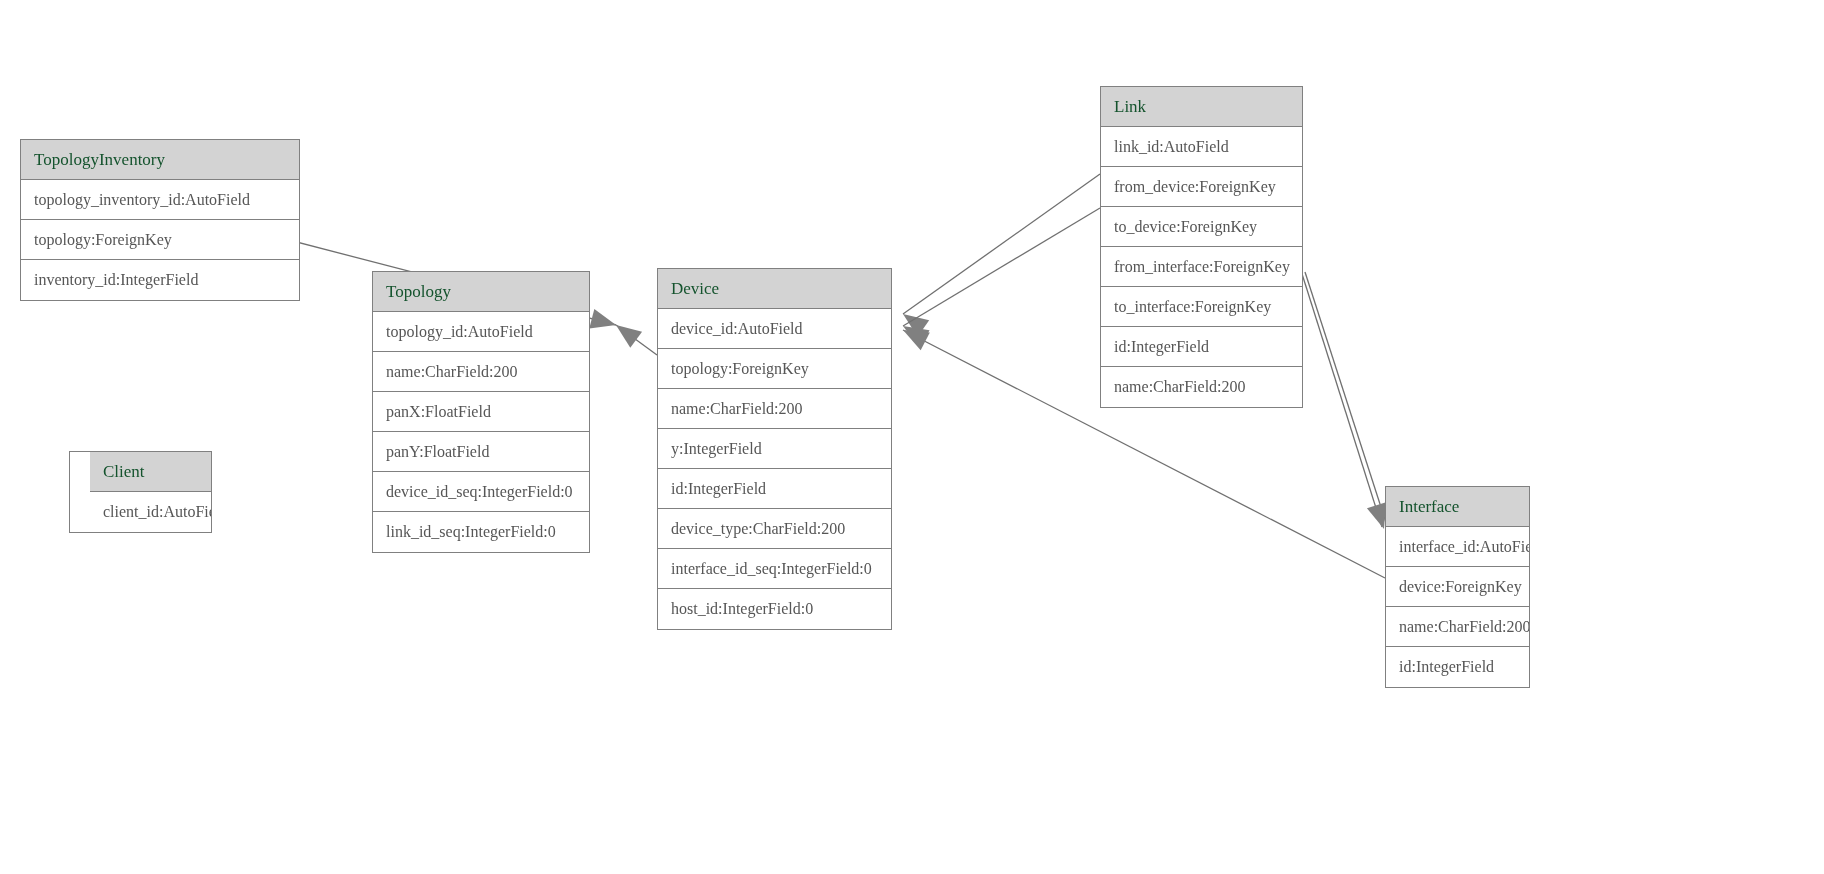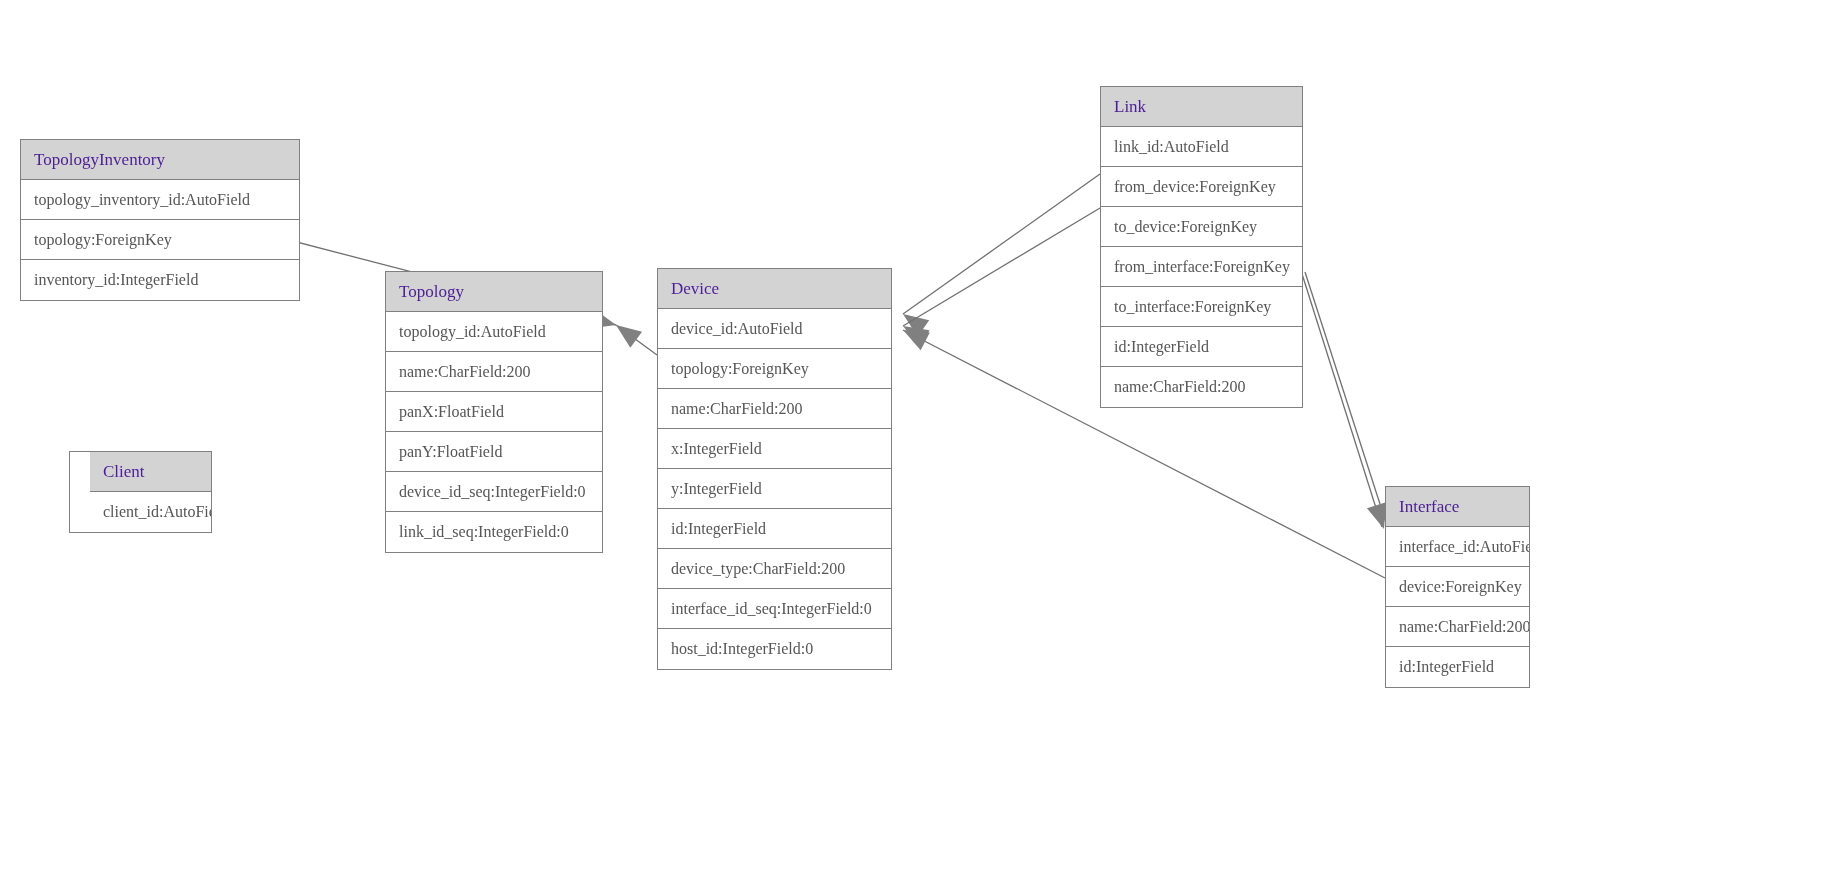--- a/index.html
+++ b/index.html
@@ -28,21 +28,21 @@
     position: absolute;
     box-sizing: border-box;
     border: 1px solid #808080;
     background: #ffffff;
     z-index: 2;
   }
   .entity-title {
     box-sizing: border-box;
     background: #d3d3d3;
     border-bottom: 1px solid #808080;
-    color: #4c1d95;
+    color: #14532d;
     font-size: 17px;
     line-height: 40px;
     height: 40px;
     padding: 0 0 0 13px;
     white-space: nowrap;
     overflow: hidden;
   }
   .entity-fields {
     display: block;
   }
@@ -96,38 +96,37 @@
 
   <div id="entity-layer">
       <div class="entity" style="left: 20px; top: 139px; width: 280px;">
         <div class="entity-title">TopologyInventory</div>
         <div class="entity-fields">
           <div class="field">topology_inventory_id:AutoField</div>
           <div class="field">topology:ForeignKey</div>
           <div class="field last">inventory_id:IntegerField</div>
         </div>
       </div>
-      <div class="entity" style="left: 385px; top: 271px; width: 218px;">
+      <div class="entity" style="left: 372px; top: 271px; width: 218px;">
         <div class="entity-title">Topology</div>
         <div class="entity-fields">
           <div class="field">topology_id:AutoField</div>
           <div class="field">name:CharField:200</div>
           <div class="field">panX:FloatField</div>
           <div class="field">panY:FloatField</div>
           <div class="field">device_id_seq:IntegerField:0</div>
           <div class="field last">link_id_seq:IntegerField:0</div>
         </div>
       </div>
       <div class="entity" style="left: 657px; top: 268px; width: 235px;">
         <div class="entity-title">Device</div>
         <div class="entity-fields">
           <div class="field">device_id:AutoField</div>
           <div class="field">topology:ForeignKey</div>
           <div class="field">name:CharField:200</div>
-          <div class="field">x:IntegerField</div>
           <div class="field">y:IntegerField</div>
           <div class="field">id:IntegerField</div>
           <div class="field">device_type:CharField:200</div>
           <div class="field">interface_id_seq:IntegerField:0</div>
           <div class="field last">host_id:IntegerField:0</div>
         </div>
       </div>
       <div class="entity" style="left: 1100px; top: 86px; width: 203px;">
         <div class="entity-title">Link</div>
         <div class="entity-fields">

